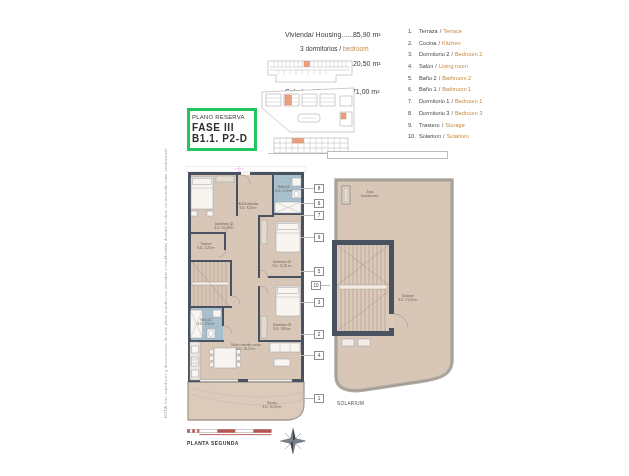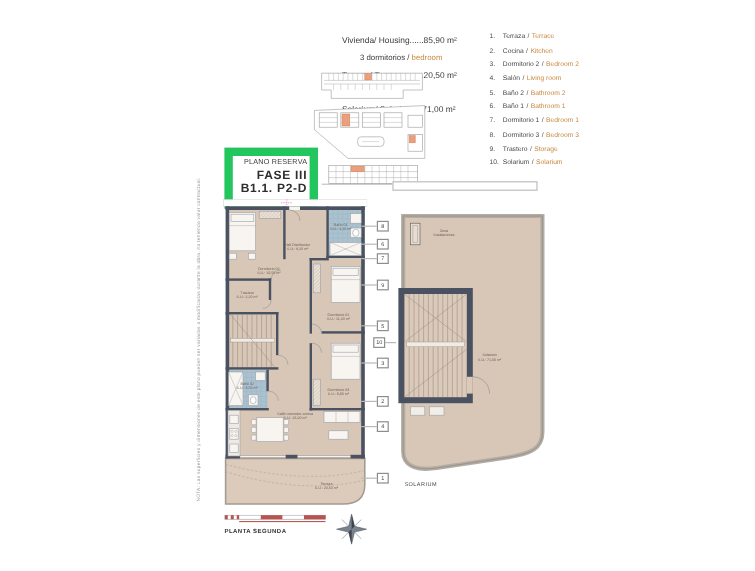--- a/index.html
+++ b/index.html
@@ -9,22 +9,22 @@
   .area-lines{position:absolute;left:285px;top:11px;font-size:7px;line-height:9.5px;color:#3a3a3a;white-space:pre;}
   .bedrooms{position:absolute;left:300px;top:45px;font-size:6.5px;color:#3a3a3a;}
   .bedrooms .en{color:#c8883f;}
   
   .legend{position:absolute;left:408px;top:28px;font-size:5.6px;color:#4a4a4a;}
   .legend-item{height:11.7px;display:flex;align-items:flex-start;}
   .legend-item .num{width:11px;}
   .legend-item .sep{margin:0 2px;color:#4a4a4a;}
   .legend-item .en{color:#c8883f;}
   
-  .reserve{position:absolute;left:187px;top:123px;width:60px;border:7px solid #22c55e;background:#fff;
-           text-align:right;padding:3px 2px 4px 2px;}
+  .reserve{position:absolute;left:187px;top:108px;width:60px;border:3px solid #22c55e;background:#fff;
+           text-align:left;padding:3px 2px 4px 2px;}
   .reserve .l1{font-size:6px;letter-spacing:.2px;color:#3a3a3a;margin-bottom:2px;}
   .reserve .l2,.reserve .l3{font-size:10px;font-weight:800;letter-spacing:.6px;color:#2e2e2e;line-height:11px;}
   
   .note{position:absolute;left:163px;top:88px;height:330px;writing-mode:vertical-rl;transform:rotate(180deg);
         font-size:4px;letter-spacing:.25px;color:#9b9b9b;white-space:nowrap;}
   
   .callout{position:absolute;display:flex;align-items:center;}
   .callout .line{width:13px;height:1px;background:#b9b9b9;}
   .callout .box{width:10px;height:9px;border:1px solid #8d8d8d;background:#fff;font-size:4.6px;color:#444;
                 display:flex;align-items:center;justify-content:center;box-sizing:border-box;}

